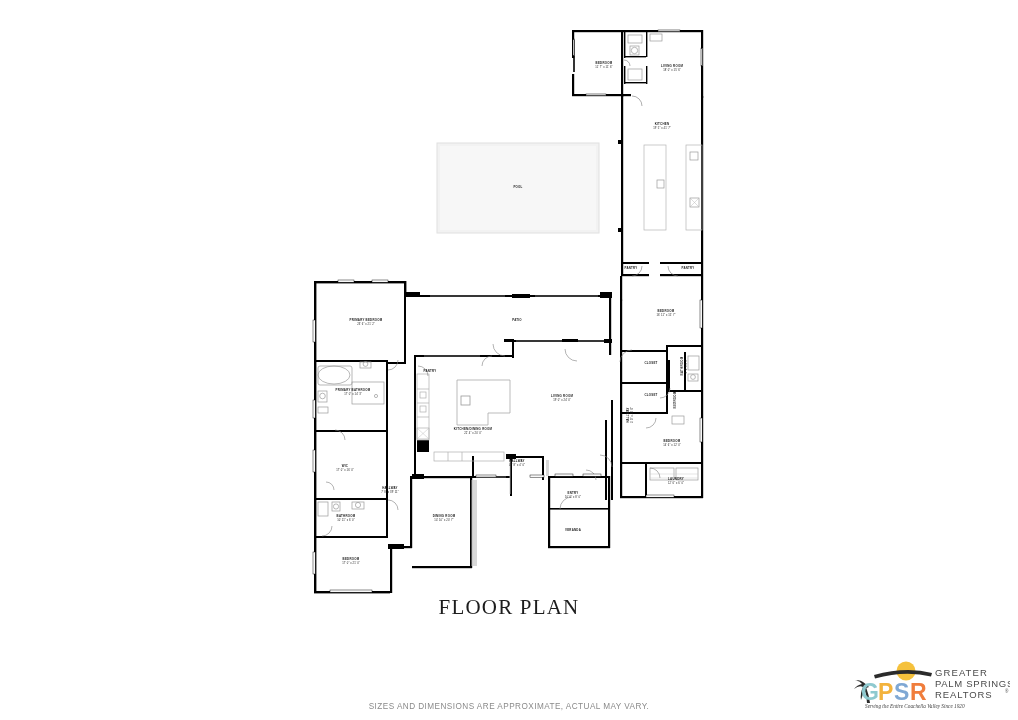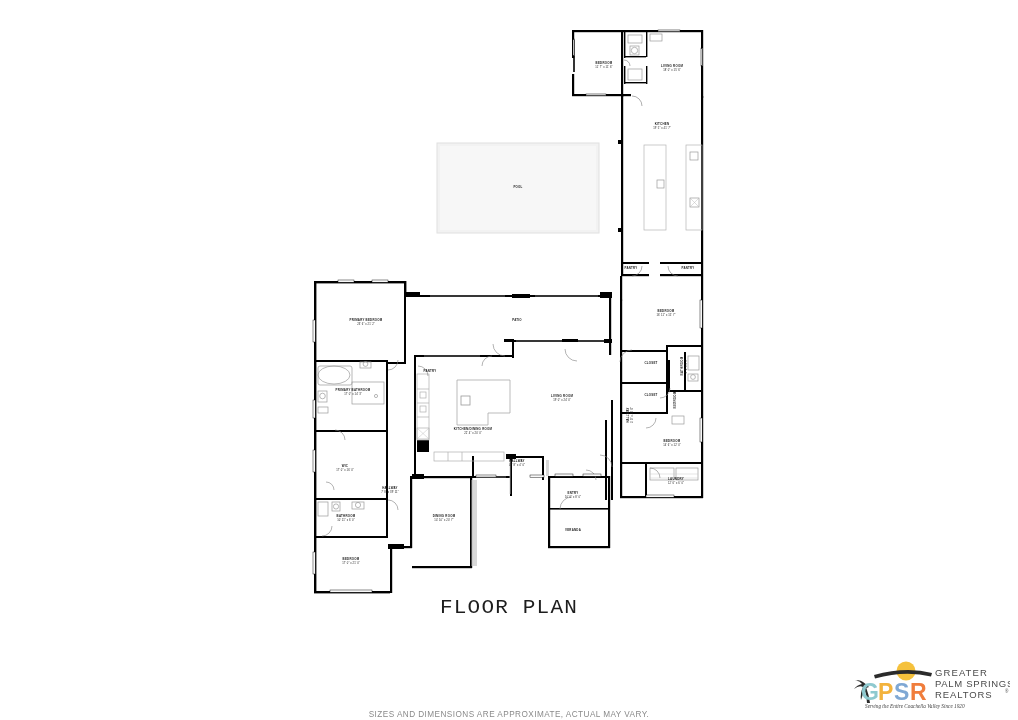--- a/index.html
+++ b/index.html
@@ -47,33 +47,32 @@
     transform: translate(-50%, -50%) rotate(-90deg);
   }
   #floor-plan-title {
     position: absolute;
     left: 509px;
     top: 607px;
     transform: translate(-50%, -50%);
     font-size: 21px;
     letter-spacing: 1.2px;
     color: #1d1d1d;
-    font-family: Liberation Mono, monospace;
+    font-family: Liberation Serif, serif;
   }
   #disclaimer {
     position: absolute;
     left: 509px;
     top: 706px;
     transform: translate(-50%, -50%);
     font-size: 8.2px;
     letter-spacing: 0.45px;
     color: #8a8a8a;
     font-family: "Liberation Sans", sans-serif;
     white-space: nowrap;
-    margin-top: 8px;
   }
   #brand-logo {
     position: absolute;
     left: 852px;
     top: 658px;
     width: 158px;
     height: 52px;
   }
 </style>
 </head>

